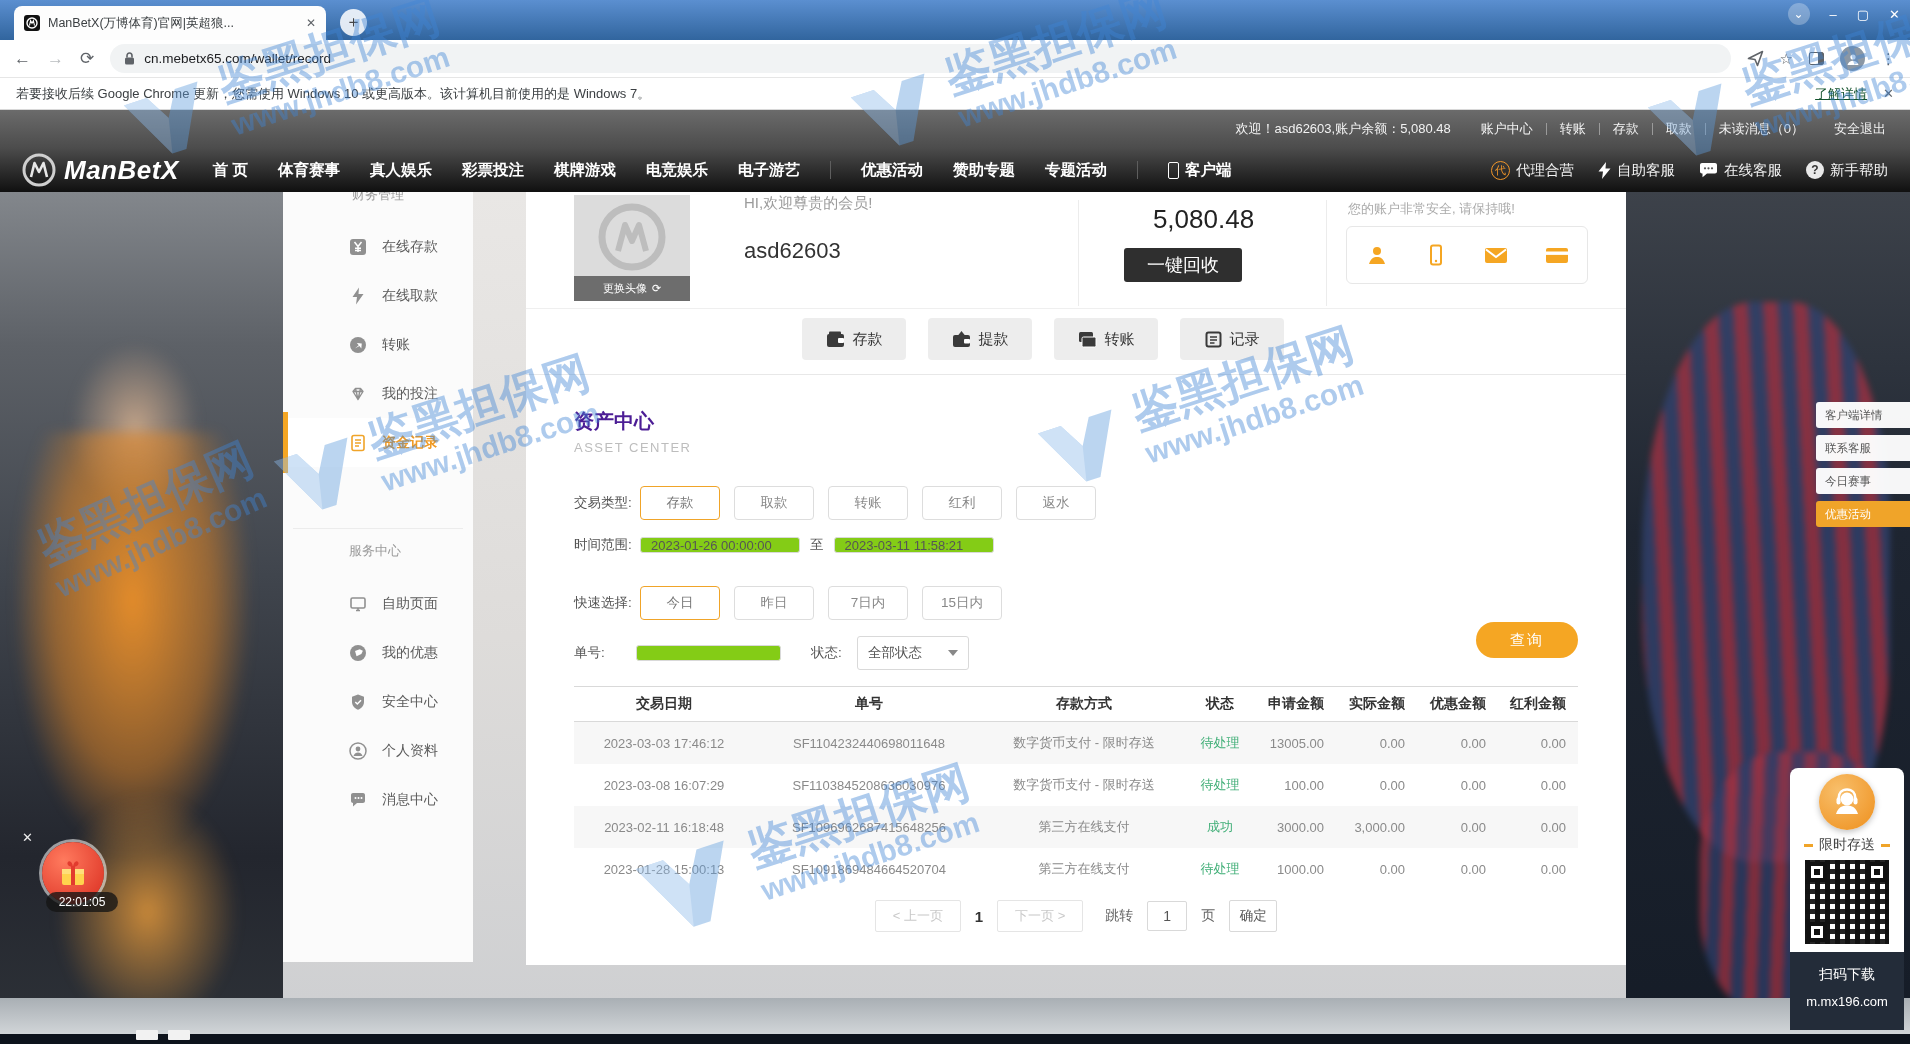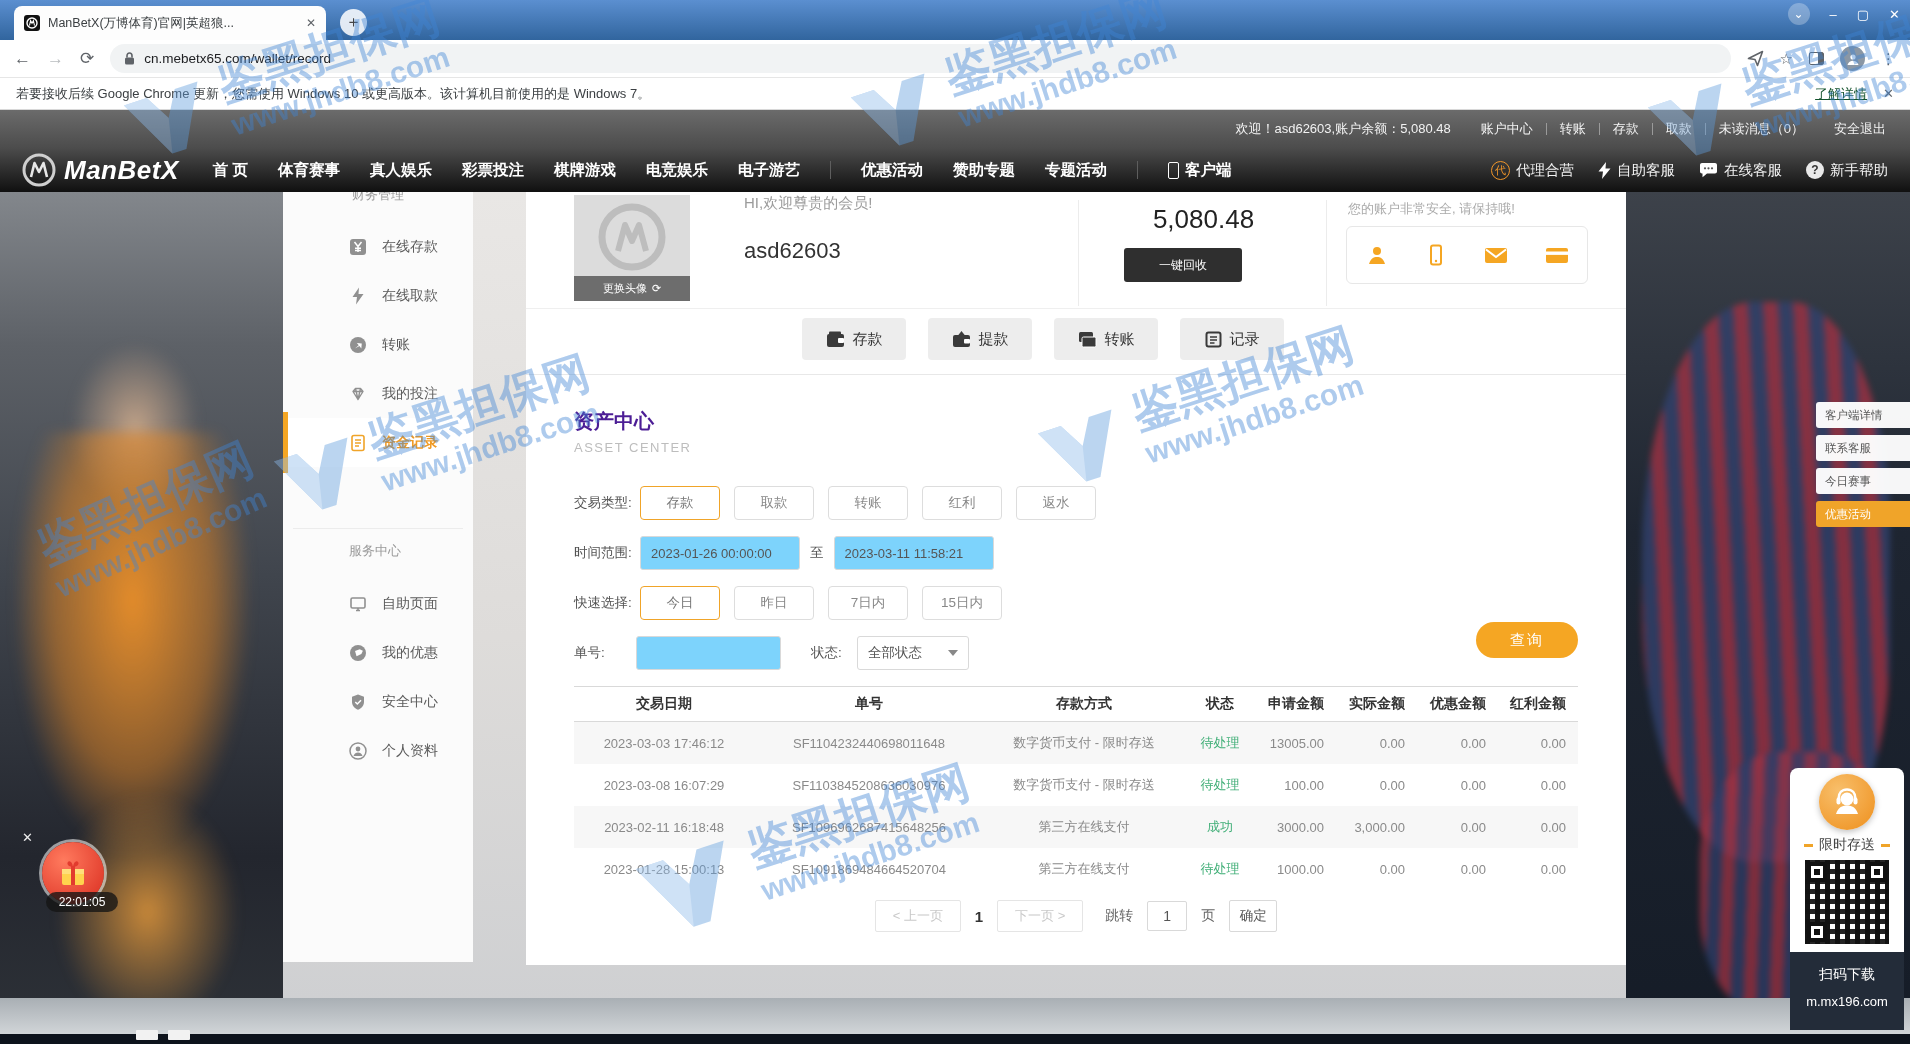--- a/index.html
+++ b/index.html
@@ -77,35 +77,35 @@
   
   .card{position:absolute;left:526px;top:0;width:1100px;height:773px;background:#fff;z-index:2}
   .avatarbox{position:absolute;left:48px;top:3px;width:116px;height:106px;background:#dcdcdc;overflow:hidden}
   .avlogo{position:absolute;left:24px;top:8px}
   .avstrip{position:absolute;left:0;bottom:0;width:100%;height:25px;background:rgba(40,40,40,.62);color:#fff;font-size:11px;display:flex;align-items:center;justify-content:center;gap:5px}
   .greet{position:absolute;left:218px;top:2px;font-size:15px;color:#9b9b9b}
   .uname{position:absolute;left:218px;top:46px;font-size:22px;color:#333}
   .pv1{position:absolute;left:552px;top:8px;width:1px;height:106px;background:#ececec}
   .pv2{position:absolute;left:800px;top:8px;width:1px;height:106px;background:#ececec}
   .balance{position:absolute;left:560px;top:12px;width:235px;text-align:center;font-size:26px;color:#222}
-  .recycle{position:absolute;left:598px;top:56px;width:118px;height:34px;background:#2f2f2f;color:#fff;font-size:12px;border:none;border-radius:3px}
+  .recycle{position:absolute;left:598px;top:56px;width:118px;height:34px;background:#2f2f2f;color:#fff;font-size:18px;border:none;border-radius:3px}
   .sectip{position:absolute;left:822px;top:8px;font-size:13px;color:#ababab}
   .iconbox{position:absolute;left:820px;top:34px;width:242px;height:58px;border:1px solid #e7e7e7;border-radius:6px;display:flex;align-items:center;justify-content:space-around}
   .hline1{position:absolute;left:0;top:116px;width:1100px;height:1px;background:#efefef}
   .qactions{position:absolute;left:276px;top:126px;display:flex;gap:22px}
   .qbtn{width:104px;height:42px;background:#ededed;border:none;border-radius:4px;display:flex;align-items:center;justify-content:center;gap:8px;font-size:15px;color:#333}
   .hline2{position:absolute;left:0;top:182px;width:1100px;height:1px;background:#e8e8e8}
 
   .ac-title{position:absolute;left:48px;top:216px;font-size:20px;font-weight:700;color:#4c1d95}
   .ac-sub{position:absolute;left:48px;top:248px;font-size:13px;color:#bdbdbd;letter-spacing:1.5px}
   .frow{position:absolute;left:48px;display:flex;align-items:center}
   .flabel{width:66px;font-size:13.5px;color:#555}
   .fbtn{width:80px;height:34px;border:1px solid #ddd;border-radius:4px;background:#fff;font-size:13.5px;color:#888;margin-right:14px}
   .fbtn.on{border-color:#f0a429;color:#777}
-  .finput{height:34px;border:1px solid #d9d9d9;border-radius:3px;font-size:13px;color:#555;padding:0 10px;background:#7dd3fc}
+  .finput{height:16px;border:1px solid #d9d9d9;border-radius:3px;font-size:13px;color:#555;padding:0 10px;background:#84cc16}
   .to{margin:0 10px;font-size:13.5px;color:#555}
   .fselect{width:112px;height:34px;border:1px solid #d9d9d9;border-radius:3px;display:flex;align-items:center;justify-content:space-between;padding:0 10px;font-size:13.5px;color:#555;background:#fff}
   .caret{width:0;height:0;border-left:5px solid transparent;border-right:5px solid transparent;border-top:6px solid #888}
   .searchbtn{position:absolute;left:950px;top:430px;width:102px;height:36px;background:#f5a623;border:none;border-radius:18px;color:#fff;font-size:15px;letter-spacing:2px}
 
   .tbl{position:absolute;left:48px;top:494px;width:1004px;font-size:13px}
   .trow{display:grid;grid-template-columns:180px 230px 200px 72px 80px 81px 81px 80px;align-items:center;height:42px;color:#8a8a8a}
   .thead{height:36px;border-top:1px solid #d9d9d9;border-bottom:1px solid #d9d9d9;color:#333;font-weight:700;font-size:14px}
   .trow>div{text-align:center}
   .trow>.amt{text-align:right;padding-right:12px}
@@ -219,20 +219,29 @@
           <path d="M4.5 14 C5.5 11.5 7 10.6 9 10.6 C11 10.6 12.5 11.5 13.5 14" fill="#909090"></path>
         </svg>
       <span>个人资料</span>
     </div>
     <div class="sb-item" style="top:485px">
       <svg width="18" height="18" viewBox="0 0 18 18">
           <path d="M9 1.5 L15 3.8 V9 C15 12.8 12.3 15.3 9 16.8 C5.7 15.3 3 12.8 3 9 V3.8 Z" fill="#909090"></path>
           <path d="M6.3 9 L8.3 11 L12 7.2" stroke="#fff" stroke-width="1.5" fill="none"></path>
         </svg>
       <span>安全中心</span>
+    </div>
+    <div class="sb-item" style="top:583px">
+      <svg width="18" height="18" viewBox="0 0 18 18">
+          <path d="M2 4 C2 2.9 2.9 2 4 2 H14 C15.1 2 16 2.9 16 4 V10 C16 11.1 15.1 12 14 12 H8 L4 15.5 V12 H4 C2.9 12 2 11.1 2 10 Z" fill="#909090"></path>
+          <circle cx="6.5" cy="7" r="1" fill="#fff"></circle>
+          <circle cx="9.5" cy="7" r="1" fill="#fff"></circle>
+          <circle cx="12.5" cy="7" r="1" fill="#fff"></circle>
+        </svg>
+      <span>消息中心</span>
     </div>
   </div>
 
   <div class="card">
     <div class="avatarbox">
       <svg class="avlogo" width="68" height="68" viewBox="0 0 68 68">
         <circle cx="34" cy="34" r="30" fill="none" stroke="#bdbdbd" stroke-width="7"></circle>
         <path d="M20 48 L27 22 L34 38 L41 22 L48 48" fill="none" stroke="#bdbdbd" stroke-width="6" stroke-linejoin="round"></path>
       </svg>
       <div class="avstrip">

